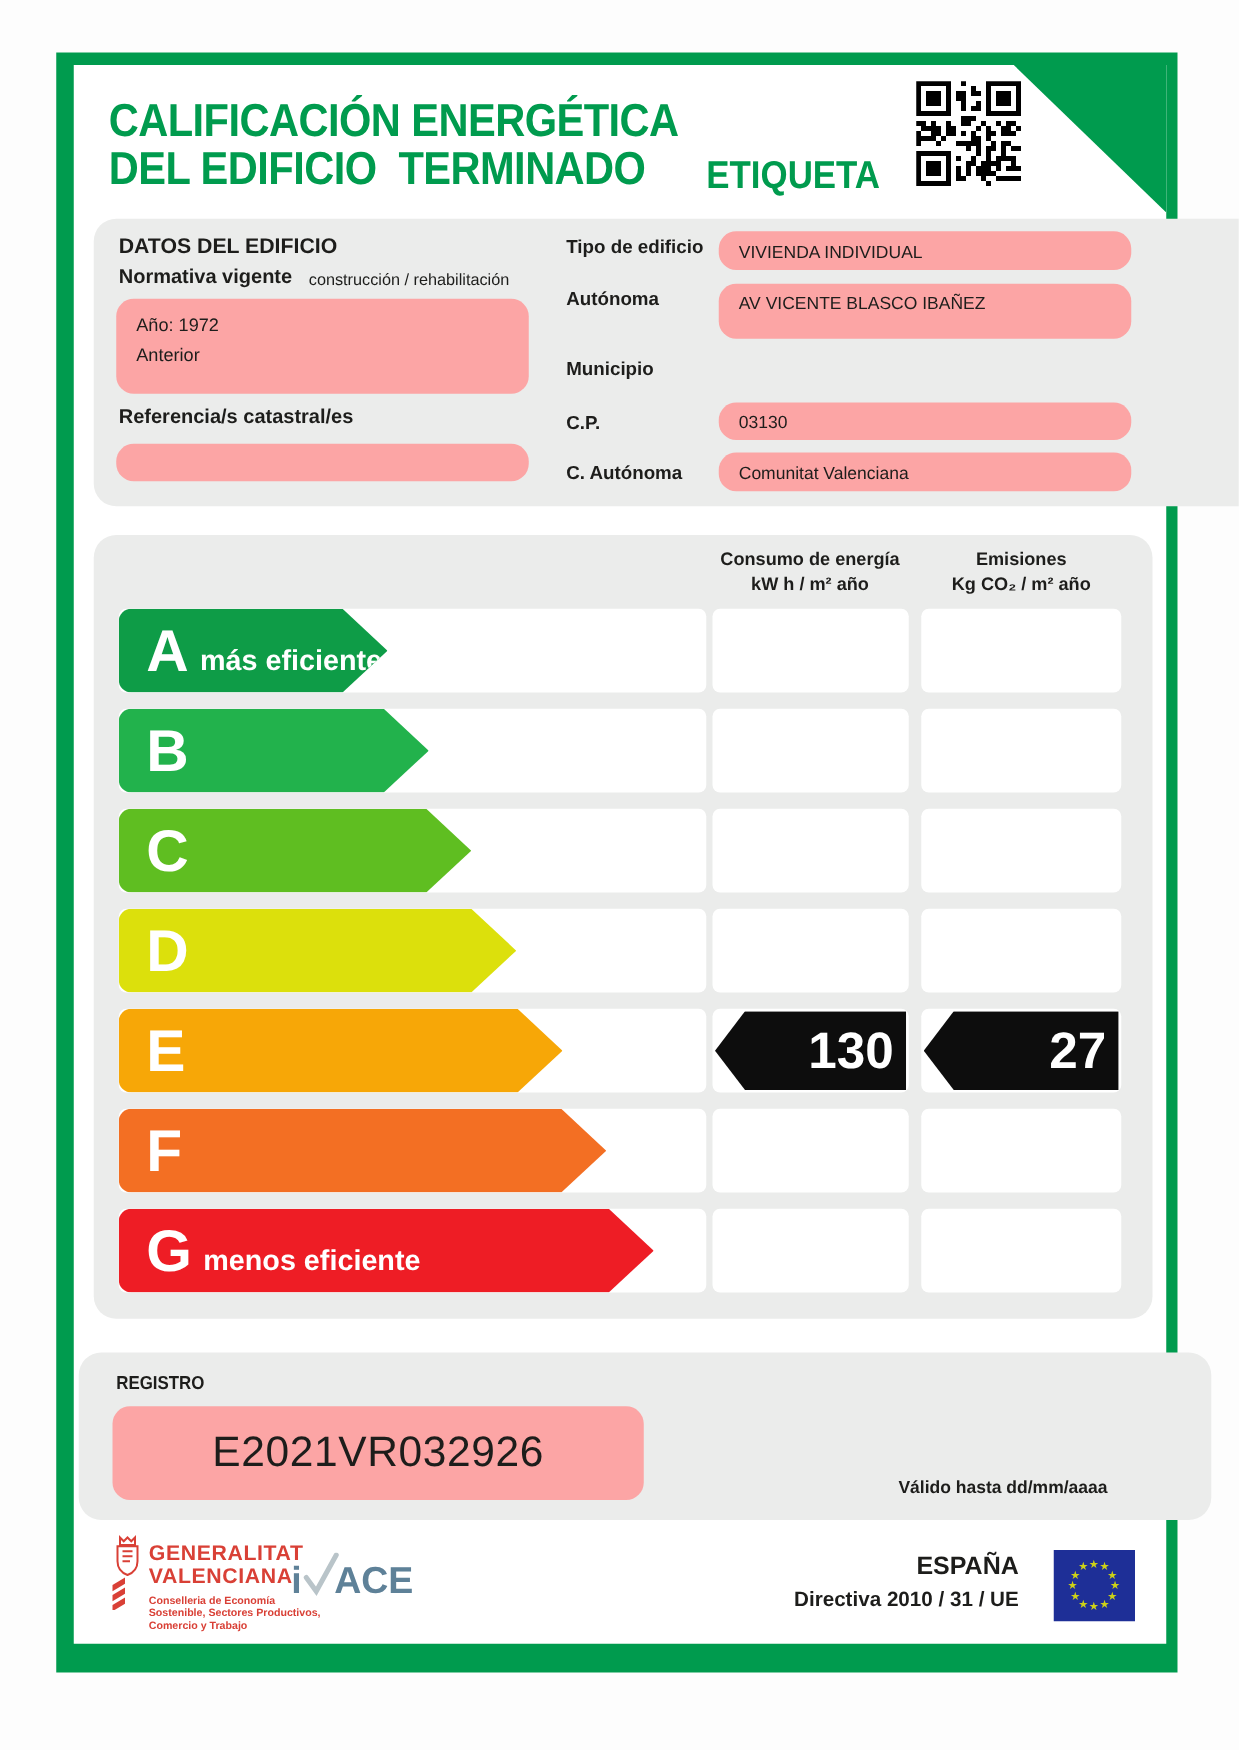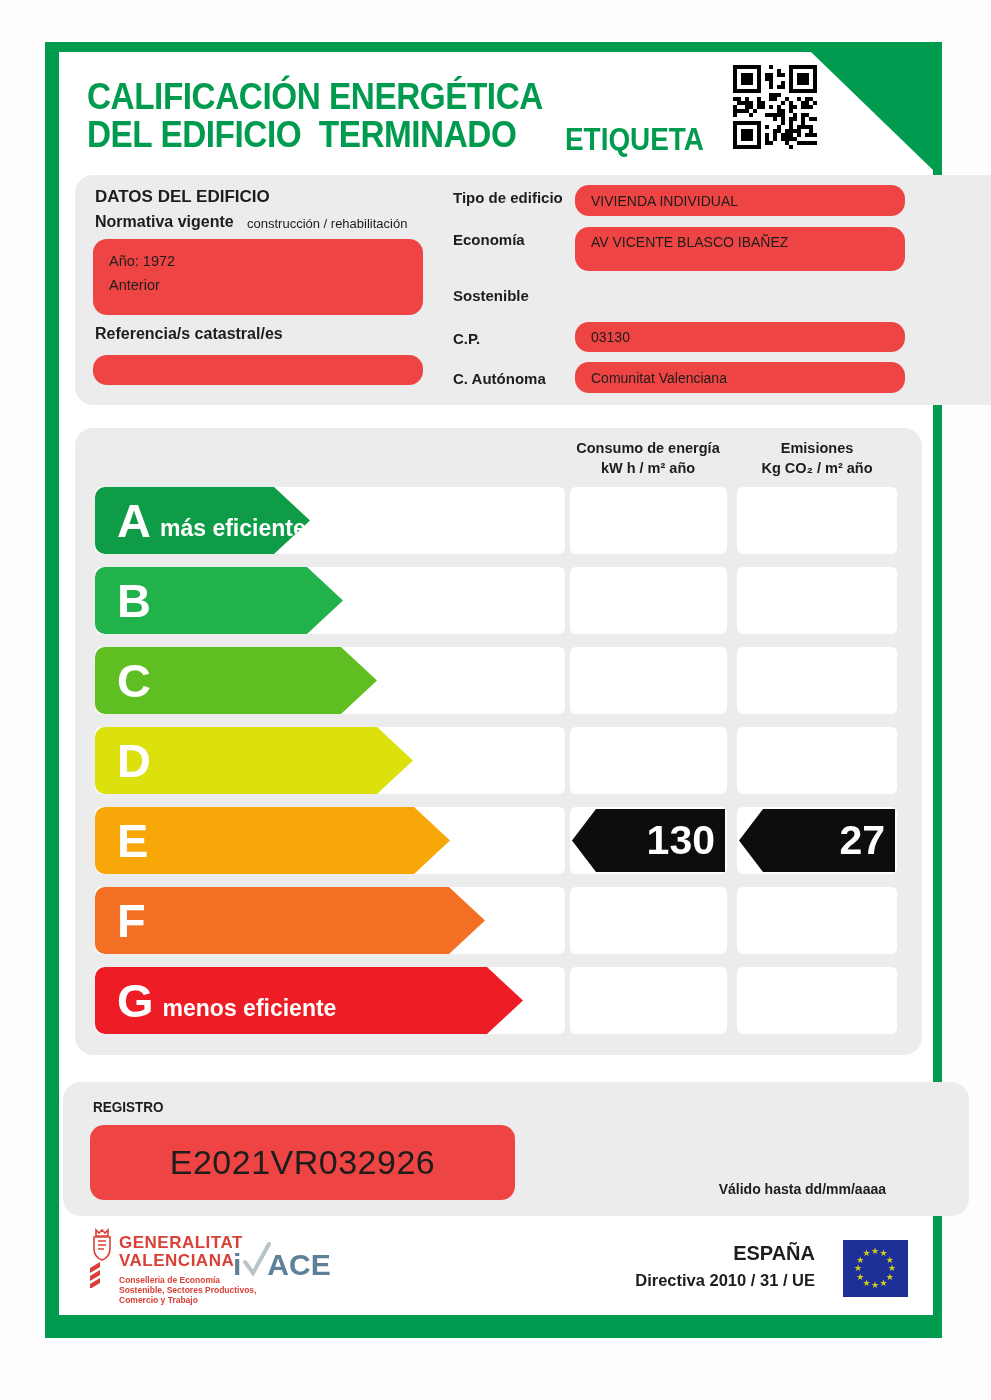--- a/index.html
+++ b/index.html
@@ -22,21 +22,21 @@
   }
   .cond{display:inline-block;transform:scaleX(.9);transform-origin:0 0;white-space:pre;}
   .cond85{display:inline-block;transform:scaleX(.85);transform-origin:0 0;white-space:pre;}
 
   .title{left:28px;top:26px;line-height:38px;font-size:37px;font-weight:bold;color:var(--frame_green);letter-spacing:-.5px;}
   .etiqueta{left:506px;top:70px;font-size:31px;font-weight:bold;color:var(--frame_green);}
   .qr{left:674px;top:13px;width:84px;height:84px;}
   .qr svg rect{fill:#000;}
 
   .panel{background:#ebeceb;border-radius:18px;}
-  .whitebox{background:#ef4444;border-radius:14px;box-sizing:border-box;}
+  .whitebox{background:#fca5a5;border-radius:14px;box-sizing:border-box;}
 
   
   .bd{left:16px;top:123px;width:976px;height:230px;}
   .bd .sec-title{left:20px;top:12px;font-size:17px;font-weight:bold;}
   .bd .norm-label{left:20px;top:38px;font-size:16px;font-weight:bold;}
   .bd .norm-sub{left:172px;top:41px;font-size:13px;}
   .bd .norm-box{left:18px;top:64px;width:330px;height:76px;padding:10px 16px;font-size:14.5px;line-height:24px;}
   .bd .ref-label{left:20px;top:150px;font-size:16px;font-weight:bold;}
   .bd .ref-box{left:18px;top:180px;width:330px;height:30px;}
   .bd .flabel{left:378px;font-size:15px;font-weight:bold;text-align:center;}
@@ -327,22 +327,22 @@
     <div class="abs norm-label">Normativa vigente</div>
     <div class="abs norm-sub">construcción / rehabilitación</div>
     <div class="abs whitebox norm-box">
       <div>Año: 1972</div>
       <div>Anterior</div>
     </div>
     <div class="abs ref-label">Referencia/s catastral/es</div>
     <div class="abs whitebox ref-box"></div>
 
     <div class="abs flabel" style="top:14px;">Tipo de edificio</div>
-    <div class="abs flabel" style="top:56px;">Economía</div>
-    <div class="abs flabel" style="top:112px;">Sostenible</div>
+    <div class="abs flabel" style="top:56px;">Autónoma</div>
+    <div class="abs flabel" style="top:112px;">Municipio</div>
     <div class="abs flabel" style="top:155px;">C.P.</div>
     <div class="abs flabel" style="top:195px;">C. Autónoma</div>
 
     <div class="abs whitebox fbox" style="top:10px;height:31px;">VIVIENDA INDIVIDUAL</div>
     <div class="abs whitebox fbox tall" style="top:52px;height:44px;">AV VICENTE BLASCO IBAÑEZ</div>
     <div class="abs whitebox fbox" style="top:147px;height:30px;">03130</div>
     <div class="abs whitebox fbox" style="top:187px;height:31px;">Comunitat Valenciana</div>
   </div>
 
   <div class="abs panel sc">

